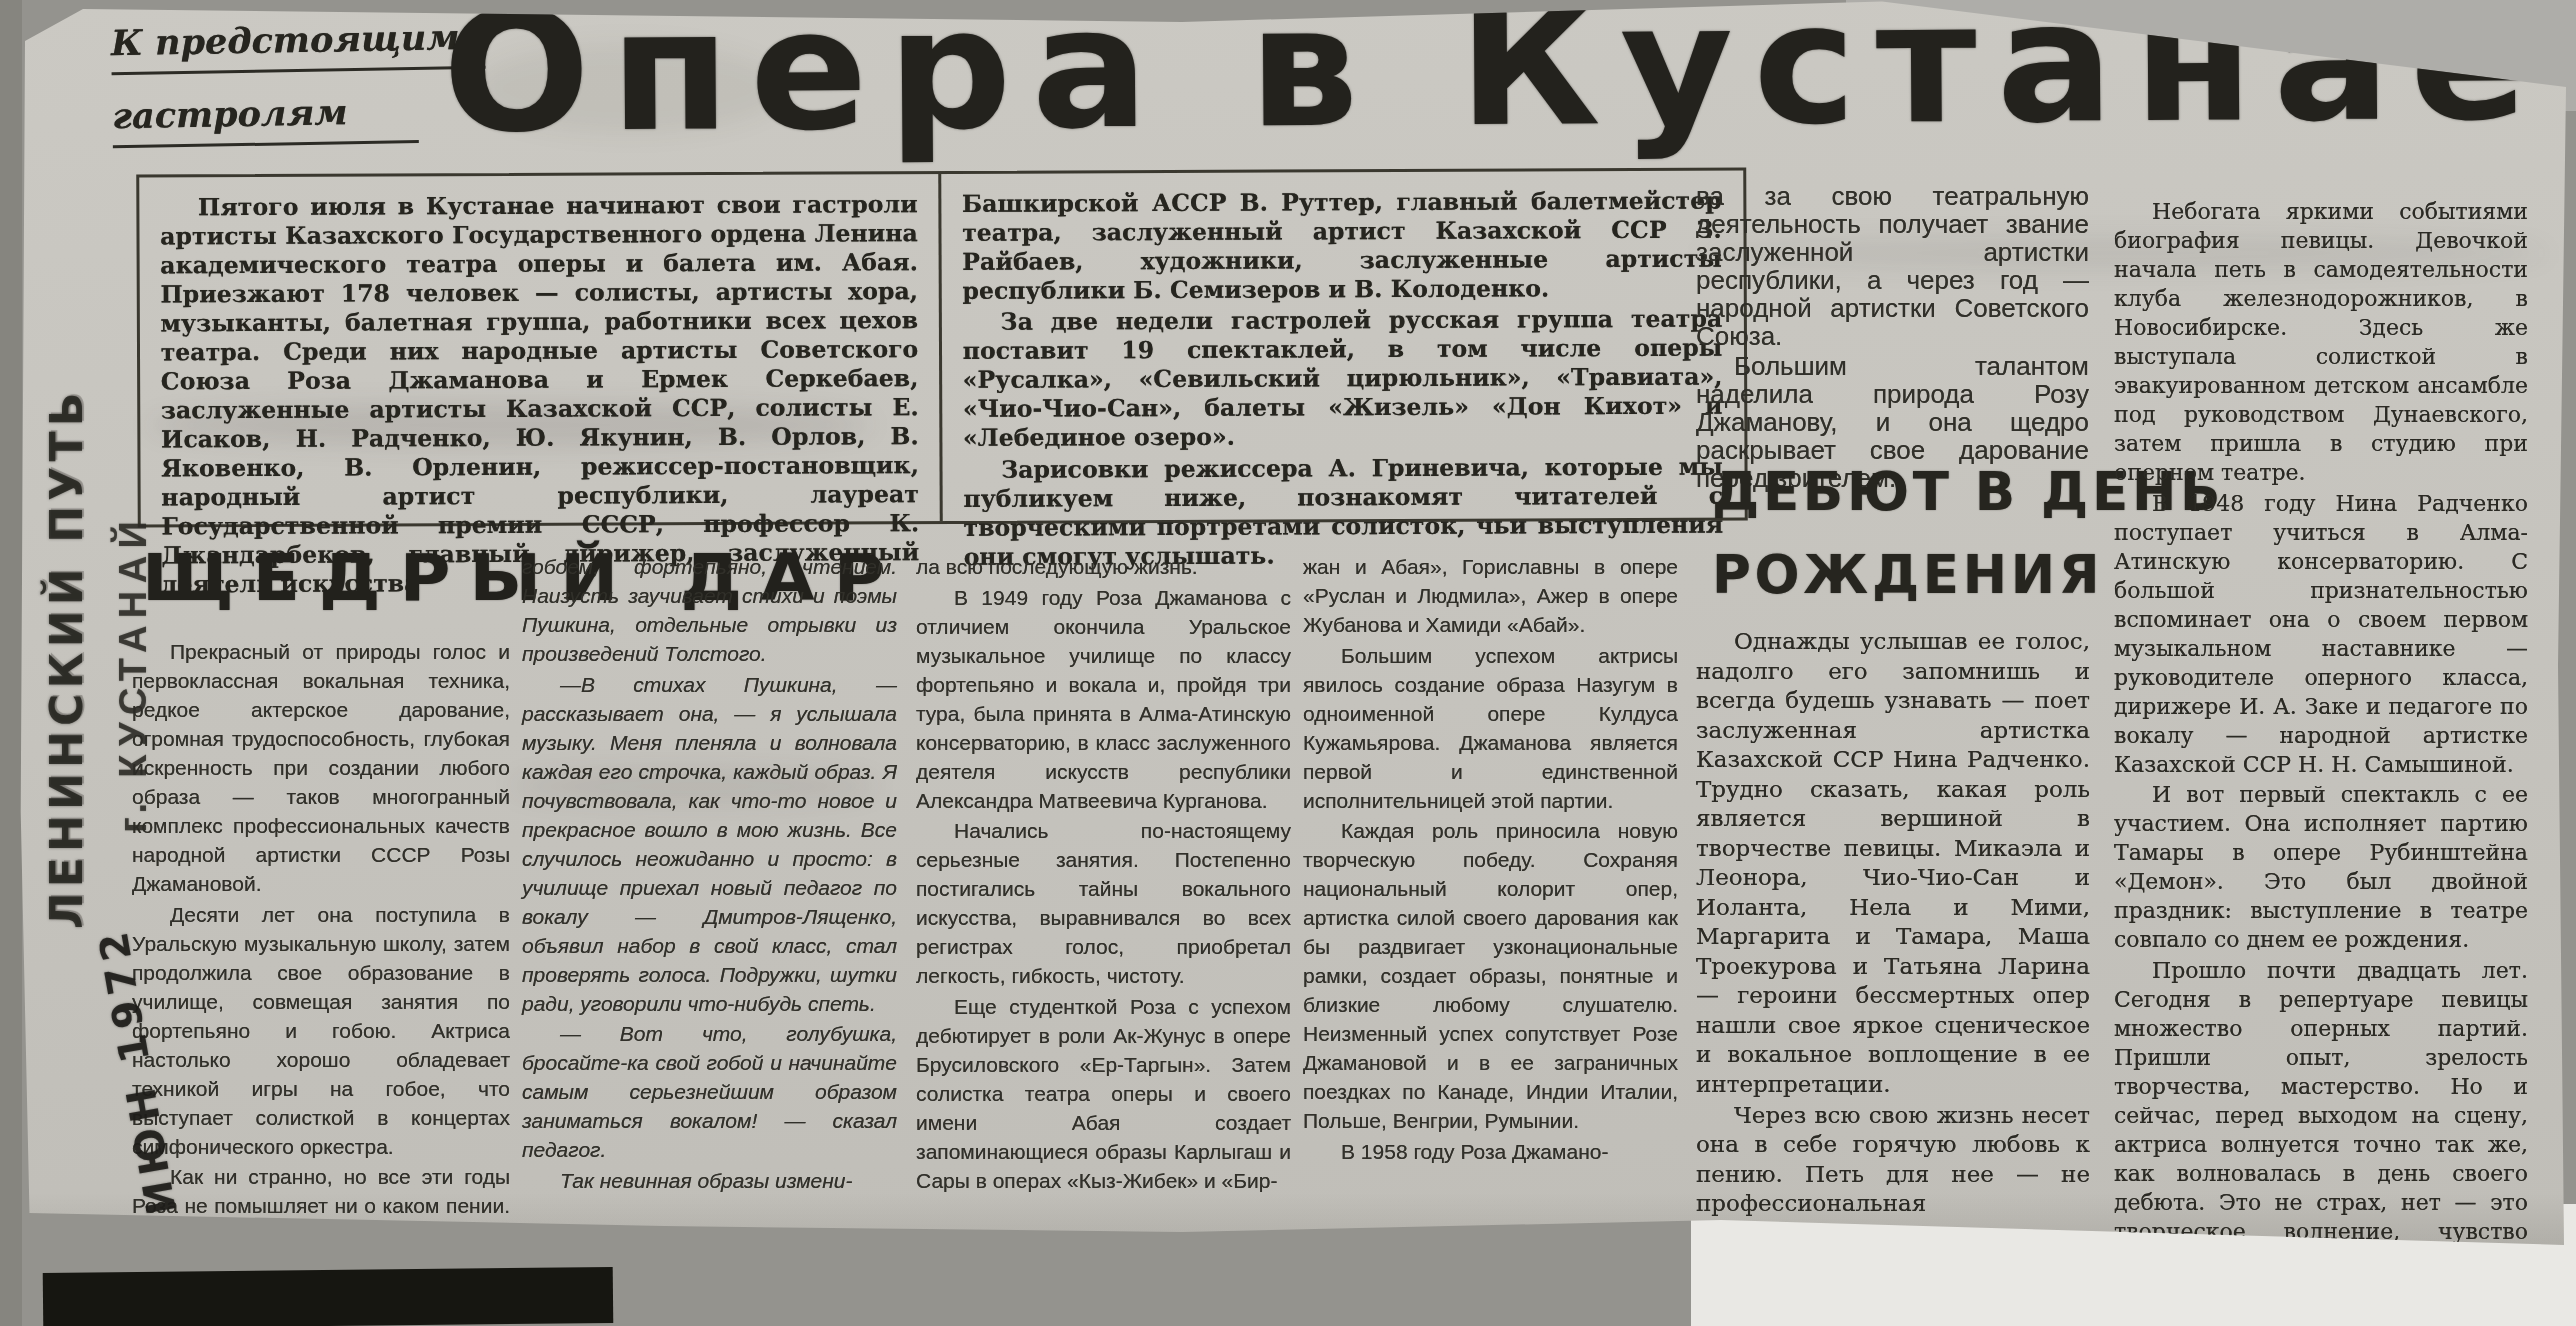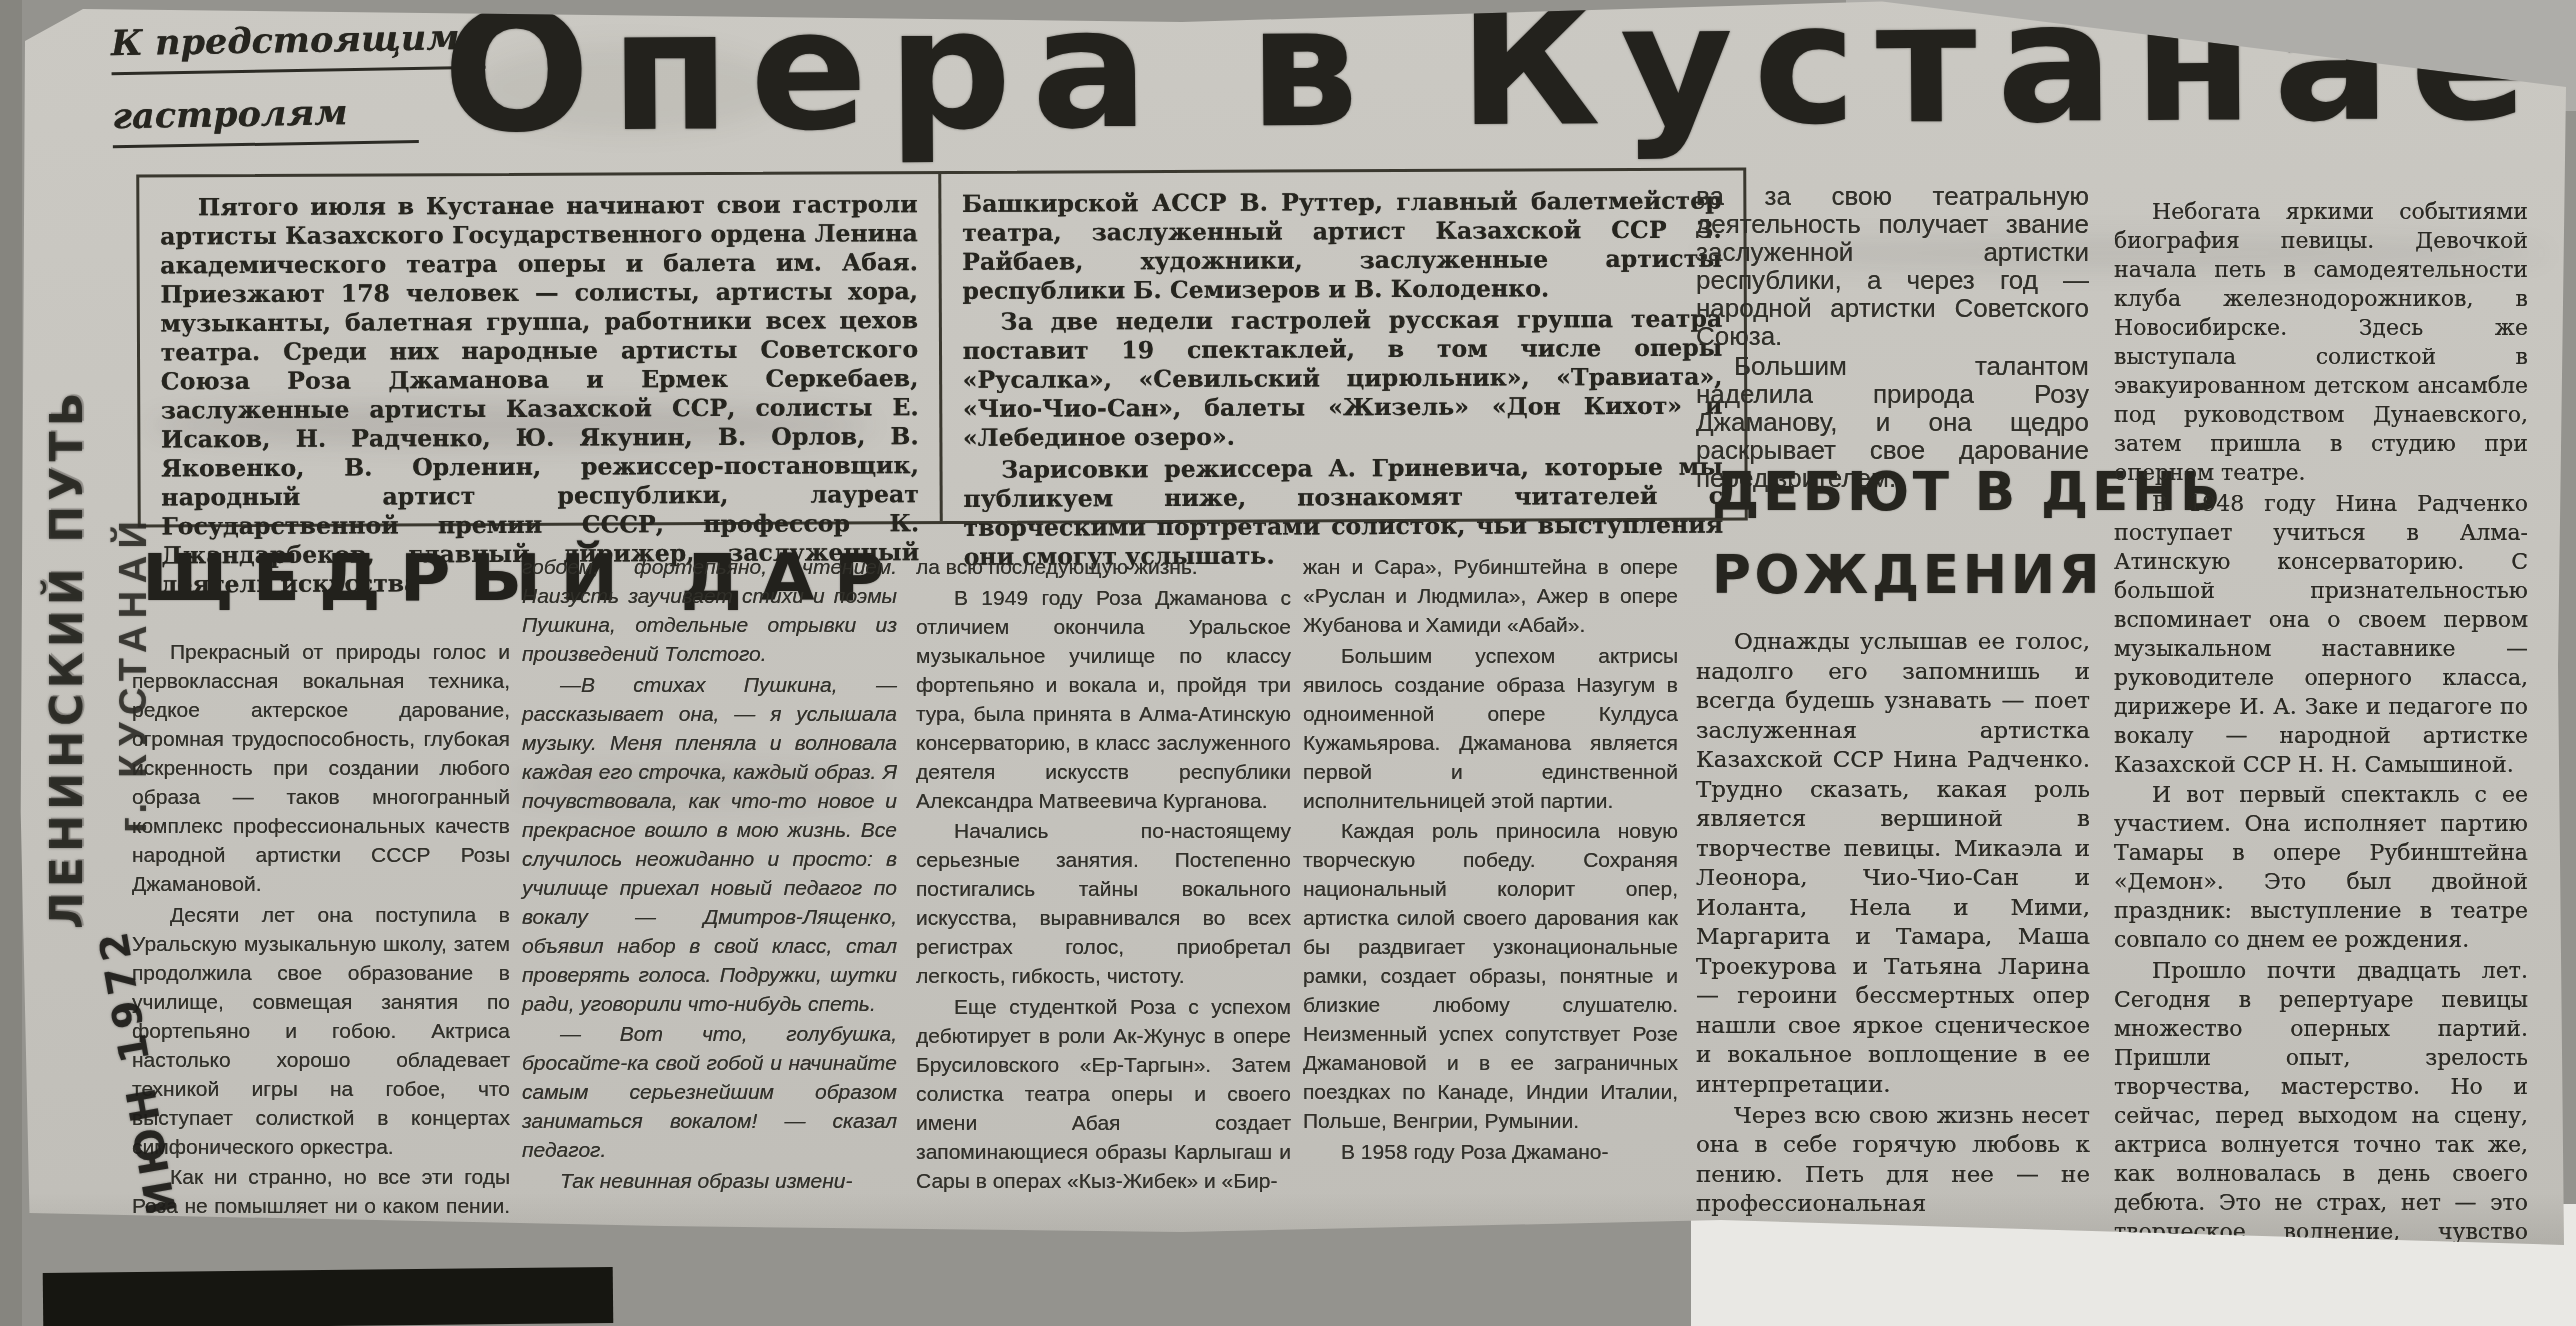--- a/index.html
+++ b/index.html
@@ -132,21 +132,21 @@
   </div>
 
   <div class="col sans" id="c3">
     <p class="cont">ла всю последующую жизнь.</p>
     <p class="indent">В 1949 году Роза Джаманова с отличием окончила Уральское музыкальное училище по классу фортепьяно и вокала и, пройдя три тура, была принята в Алма-Атинскую консерваторию, в класс заслуженного деятеля искусств республики Александра Матвеевича Курганова.</p>
     <p class="indent">Начались по-настоящему серьезные занятия. Постепенно постигались тайны вокального искусства, выравнивался во всех регистрах голос, приобретал легкость, гибкость, чистоту.</p>
     <p class="indent">Еще студенткой Роза с успехом дебютирует в роли Ак-Жунус в опере Брусиловского «Ер-Таргын». Затем солистка театра оперы и своего имени Абая создает запоминающиеся образы Карлыгаш и Сары в операх «Кыз-Жибек» и «Бир-</p>
   </div>
 
   <div class="col sans" id="c4">
-    <p class="cont">жан и Сара», Рубинштейна в опере «Руслан и Людмила», Ажер в опере Жубанова и Хамиди «Абай».</p>
+    <p class="cont">жан и Абая», Гориславны в опере «Руслан и Людмила», Ажер в опере Жубанова и Хамиди «Абай».</p>
     <p class="indent">Большим успехом актрисы явилось создание образа Назугум в одноименной опере Кулдуса Кужамьярова. Джаманова является первой и единственной исполнительницей этой партии.</p>
     <p class="indent">Каждая роль приносила новую творческую победу. Сохраняя национальный колорит опер, артистка силой своего дарования как бы раздвигает узконациональные рамки, создает образы, понятные и близкие любому слушателю. Неизменный успех сопутствует Розе Джамановой и в ее заграничных поездках по Канаде, Индии Италии, Польше, Венгрии, Румынии.</p>
     <p class="indent">В 1958 году Роза Джамано-</p>
   </div>
 
   <div class="col sans" id="c5t">
     <p class="cont">ва за свою театральную деятельность получает звание заслуженной артистки республики, а через год — народной артистки Советского Союза.</p>
     <p class="indent">Большим талантом наделила природа Розу Джаманову, и она щедро раскрывает свое дарование перед зрителем.</p>
   </div>
 

